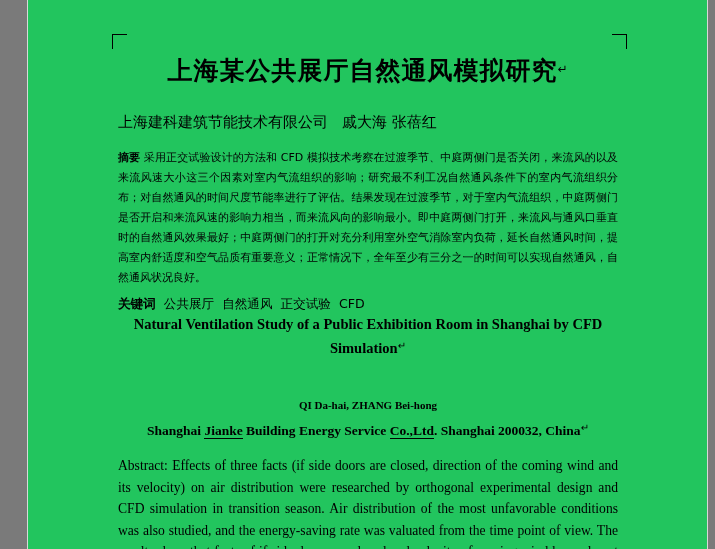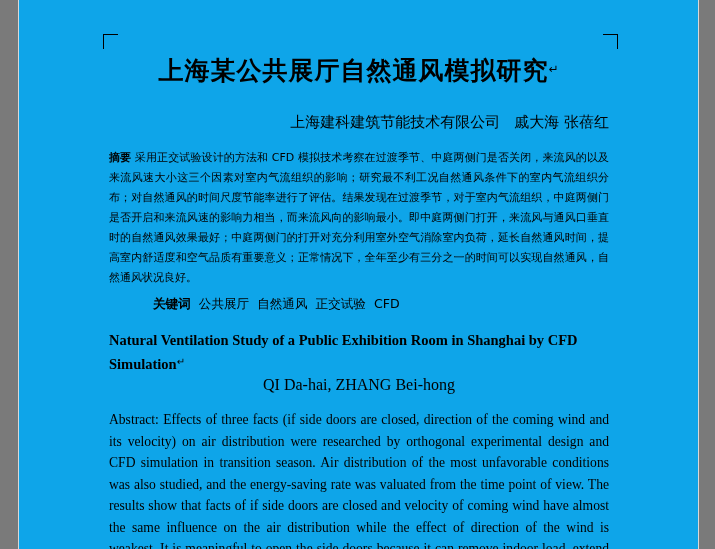--- a/index.html
+++ b/index.html
@@ -5,25 +5,25 @@
   html, body {
     margin: 0;
     padding: 0;
     background: #7a7a7a;
     width: 715px;
     height: 549px;
     overflow: hidden;
   }
   .page {
     position: absolute;
-    left: 19px;
+    left: 28px;
     top: 0px;
     width: 679px;
     height: 549px;
-    background: #0ea5e9;
+    background: #22c55e;
     box-shadow: 0 0 0 1px #d8d8d8;
     overflow: hidden;
   }
   
   .mark {
     position: absolute;
     border-color: #000;
     border-style: solid;
     border-width: 0;
   }
@@ -45,21 +45,21 @@
     letter-spacing: 1px;
     margin-top: 12px;
     color: #000;
     white-space: nowrap;
   }
   .title-cn .pilcrow { font-size: 12px; font-weight: normal; vertical-align: 6px; }
 
   .authors-cn {
     font-family: "DejaVu Sans", sans-serif;
     font-size: 15px;
-    text-align: right;
+    text-align: left;
     margin-top: 26px;
     color: #000;
   }
   .authors-cn .sp { display: inline-block; width: 14px; }
 
   .abstract-cn {
     margin-top: 16px;
     font-family: "DejaVu Sans", sans-serif;
     font-size: 11px;
     line-height: 20px;
@@ -68,40 +68,40 @@
     color: #000;
   }
   .abstract-cn b { font-weight: bold; }
 
   .keywords-cn {
     margin-top: 6px;
     font-family: "DejaVu Sans", sans-serif;
     font-size: 12.6px;
     line-height: 20px;
     color: #000;
-    margin-left: 44px;
   }
   .keywords-cn .kw-label { font-weight: bold; }
   .keywords-cn .kw-sep { display: inline-block; width: 8px; }
 
   .title-en {
-    margin-top: 16px;
     font-family: "Liberation Serif", serif;
     font-weight: bold;
     font-size: 14.5px;
+    text-align: center;
     line-height: 21px;
     color: #000;
   }
   .authors-en {
     font-family: "Liberation Serif", serif;
-    font-weight: normal;
-    font-size: 16px;
+    font-weight: bold;
+    font-size: 11px;
     text-align: center;
     line-height: 20px;
     color: #000;
+    margin-top: 36px;
   }
   .affil-en {
     font-family: "Liberation Serif", serif;
     font-weight: bold;
     font-size: 13.5px;
     text-align: center;
     line-height: 21px;
     color: #000;
     margin-top: 2px;
   }
@@ -133,17 +133,18 @@
     <div class="authors-cn"><span>上海建科建筑节能技术有限公司</span><span class="sp"></span><span>戚大海  张蓓红</span></div>
 
     <div class="abstract-cn"><b>摘要</b> <span>采用正交试验设计的方法和 CFD 模拟技术考察在过渡季节、中庭两侧门是否关闭，来流风的以及来流风速大小这三个因素对室内气流组织的影响；研究最不利工况自然通风条件下的室内气流组织分布；对自然通风的时间尺度节能率进行了评估。结果发现在过渡季节，对于室内气流组织，中庭两侧门是否开启和来流风速的影响力相当，而来流风向的影响最小。即中庭两侧门打开，来流风与通风口垂直时的自然通风效果最好；中庭两侧门的打开对充分利用室外空气消除室内负荷，延长自然通风时间，提高室内舒适度和空气品质有重要意义；正常情况下，全年至少有三分之一的时间可以实现自然通风，自然通风状况良好。</span></div>
 
     <div class="keywords-cn"><span class="kw-label">关键词</span><span class="kw-sep"></span><span>公共展厅</span><span class="kw-sep"></span><span>自然通风</span><span class="kw-sep"></span><span>正交试验</span><span class="kw-sep"></span><span>CFD</span></div>
 
     <div class="title-en"><span>Natural Ventilation Study of a Public Exhibition Room in Shanghai by CFD Simulation</span><span style="font-size:10px;font-weight:normal;vertical-align:4px;">↵</span></div>
 
     <div class="authors-en">QI Da-hai, ZHANG Bei-hong</div>
 
+    <div class="affil-en"><span>Shanghai </span><span class="underline-sq">Jianke</span><span> Building Energy Service </span><span class="underline-sq">Co.,Ltd</span><span>. Shanghai 200032, China</span><span style="font-size:10px;font-weight:normal;vertical-align:4px;">↵</span></div>
 
     <div class="abstract-en"><b>Abstract:</b> <span>Effects of three facts (if side doors are closed, direction of the coming wind and its velocity) on air distribution were researched by orthogonal experimental design and CFD simulation in transition season. Air distribution of the most unfavorable conditions was also studied, and the energy-saving rate was valuated from the time point of view. The results show that facts of if side doors are closed and velocity of coming wind have almost the same influence on the air distribution while the effect of direction of the wind is weakest. It is meaningful to open the side doors because it can remove indoor load, extend natural ventilation time, improve thermal comfort and indoor air quality effectively. Natural ventilation can last one third of the year, which is quite energy−efficient.</span></div>
 
   </div>
 </div>
 
 </body></html>

